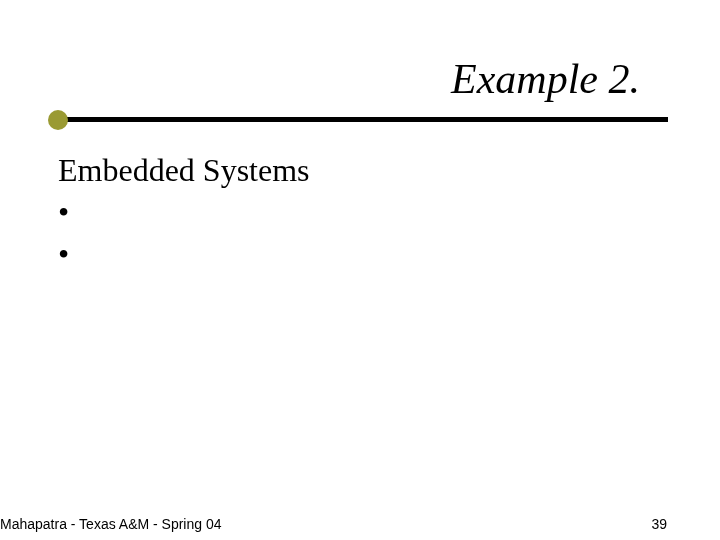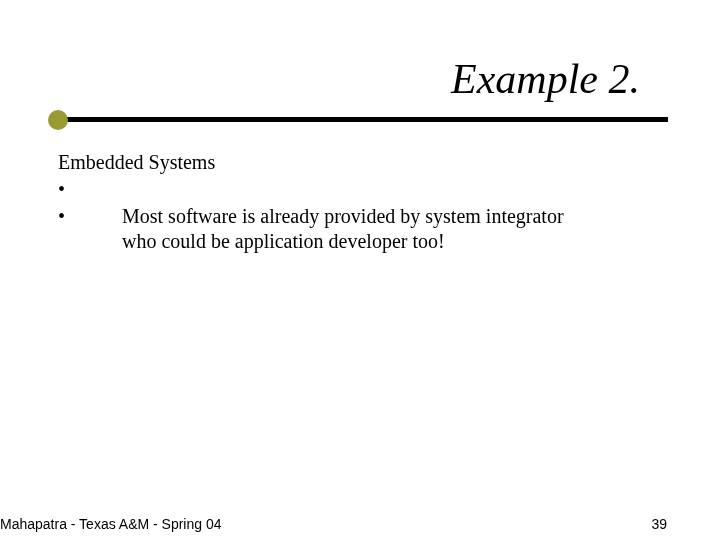--- a/index.html
+++ b/index.html
@@ -3,21 +3,21 @@
 <meta charset="utf-8">
 <style>
   * { margin: 0; padding: 0; box-sizing: border-box; }
   html, body { width: 720px; height: 540px; background: #fff; font-family: "Times New Roman", Times, serif; color: #000; }
   .slide { position: relative; width: 720px; height: 540px; }
   .title-wrap { text-align: right; padding: 55px 80px 0 0; }
   .title { font-style: italic; font-size: 42px; font-family: "Times New Roman", Times, serif; }
   .rule-wrap { position: relative; margin: 14px 52px 0 52px; }
   .rule-line { height: 5px; background: #000; width: 100%; }
   .rule-dot { position: absolute; left: -4px; top: -7px; width: 20px; height: 20px; border-radius: 50%; background: #9a9a33; }
-  .body { padding: 28px 60px 0 58px; font-size: 20px; line-height: 1.25; }
+  .body { padding: 28px 60px 0 58px; font-size: 32px; line-height: 1.25; }
   .heading { margin-bottom: 2px; }
   .b1 { display: flex; gap: 10px; margin-bottom: 2px; }
   .b1 .dot { width: 18px; flex: 0 0 18px; text-align: left; }
   .b2 { display: flex; }
   .b2 .dot { width: 18px; flex: 0 0 18px; text-align: left; }
   .b2 .indent { width: 46px; flex: 0 0 46px; }
   .b2 .text { max-width: 460px; }
   .footer { position: absolute; bottom: 24px; left: 0; width: 100%; font-family: Arial, Helvetica, sans-serif; font-size: 14px; }
   .footer-center { position: absolute; left: 0; width: 100%; text-align: left; }
   .footer-right { position: absolute; right: 53px; }
@@ -36,21 +36,20 @@
   </div>
 
   <div class="body">
     <div class="heading">Embedded Systems</div>
     <div class="b1">
       <div class="dot">•</div>
     </div>
     <div class="b2">
       <div class="dot">•</div>
       <div class="indent"></div>
-      <div class="text">Most software is already provided by system integrator who could be application developer too!</div>
     </div>
   </div>
 
   <div class="footer">
     <div class="footer-center">Mahapatra - Texas A&amp;M - Spring 04</div>
     <div class="footer-right">39</div>
   </div>
 
 </div>
 

